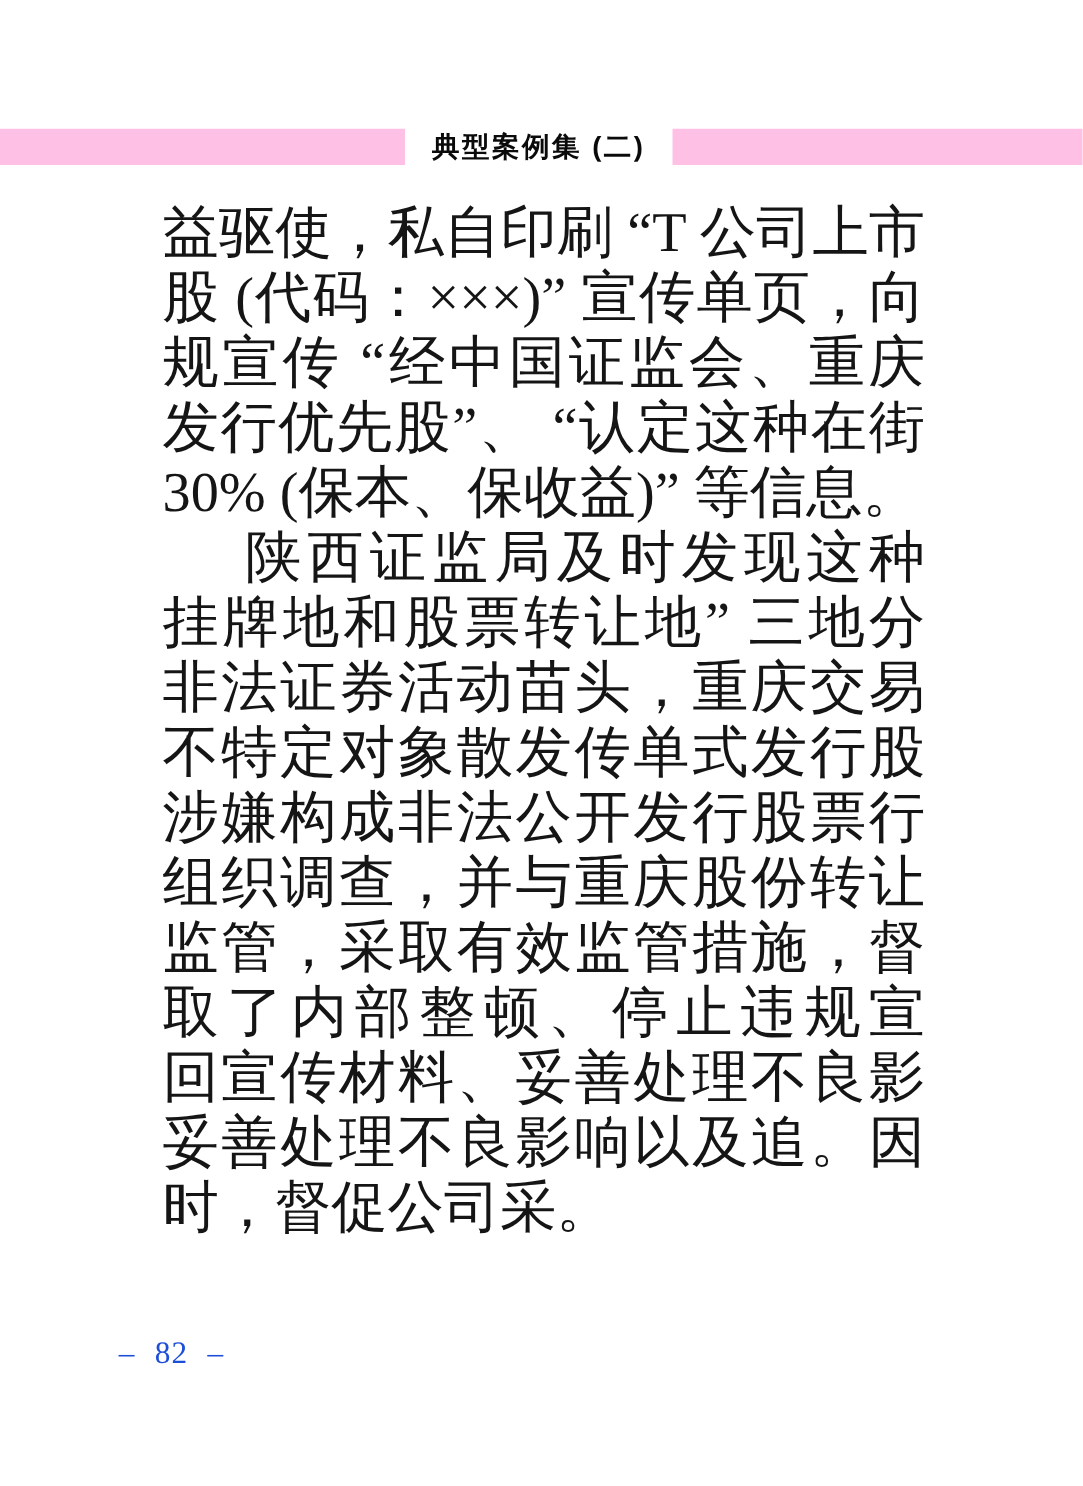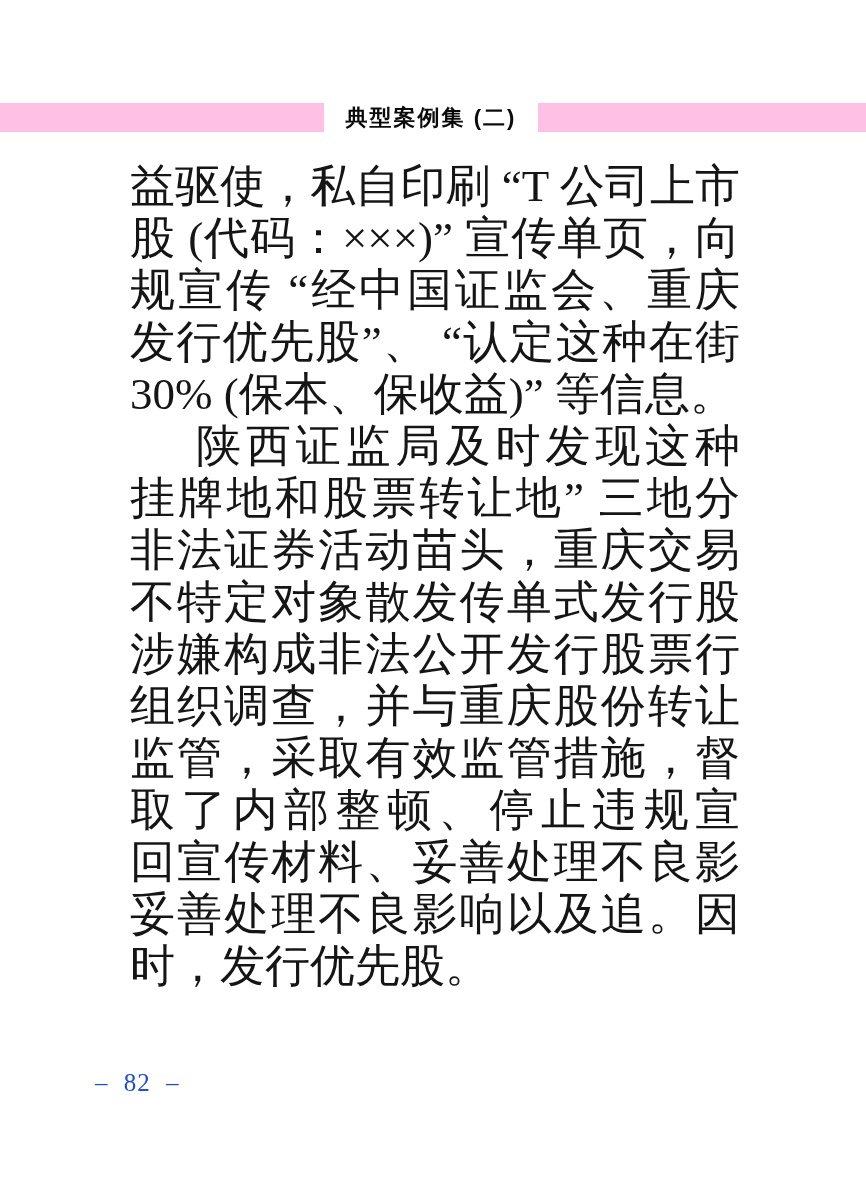--- a/index.html
+++ b/index.html
@@ -97,20 +97,20 @@
       <div class="line indent">陕西证监局及时发现这种 “注册地、</div>
       <div class="line">挂牌地和股票转让地” 三地分离式新型</div>
       <div class="line">非法证券活动苗头，重庆交易所批准</div>
       <div class="line">不特定对象散发传单式发行股票行为，</div>
       <div class="line">涉嫌构成非法公开发行股票行为，立即</div>
       <div class="line">组织调查，并与重庆股份转让中心协作</div>
       <div class="line">监管，采取有效监管措施，督促公司采</div>
       <div class="line">取了内部整顿、停止违规宣传、全部收</div>
       <div class="line">回宣传材料、妥善处理不良影响以及追</div>
       <div class="line">妥善处理不良影响以及追。因发现及</div>
-      <div class="line no-justify">时，发行优先股。</div>
+      <div class="line no-justify">时，督促公司采。</div>
     </main>
 
   <footer class="footer">
     <div class="page-number">– 82 –</div>
   </footer>
 
 </div>
 
 </body></html>

